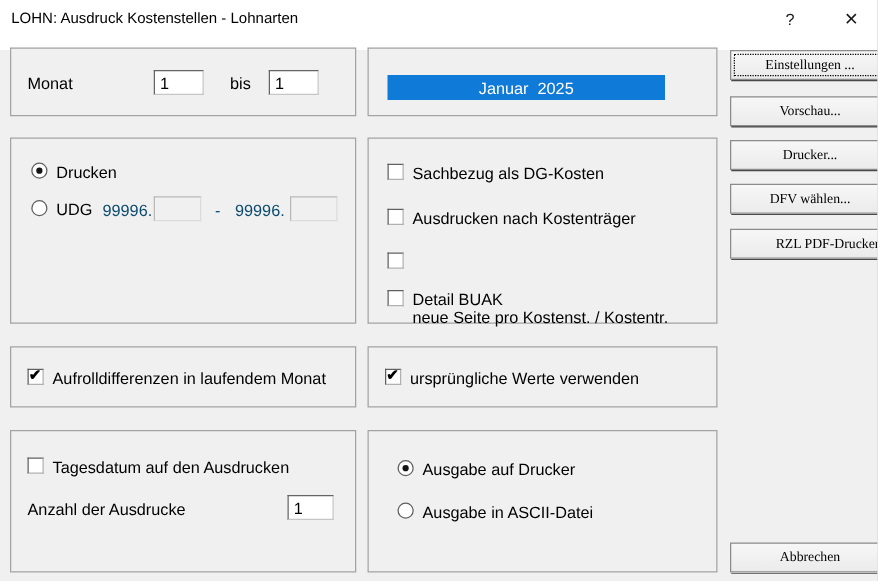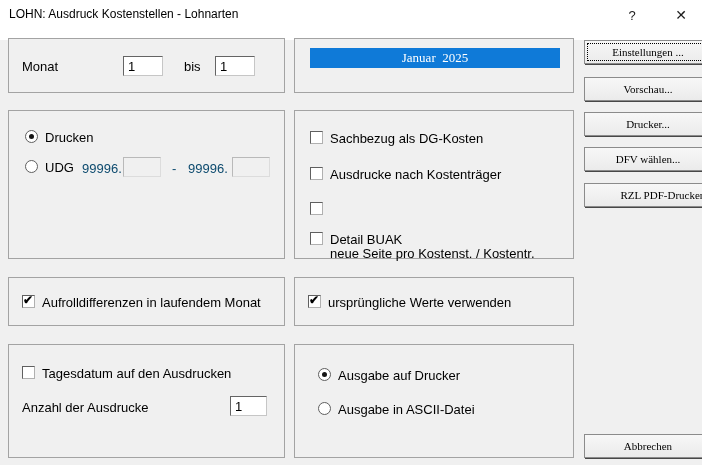--- a/index.html
+++ b/index.html
@@ -27,22 +27,22 @@
   .tbox.disabled{background:#f0f0f0;border-color:#b9b9b9 #dcdcdc #dcdcdc #b9b9b9;}
   
   .checkbox{position:absolute;width:13px;height:13px;background:#fff;box-sizing:border-box;
     border:1px solid;border-color:#5f5f5f #b0b0b0 #b0b0b0 #5f5f5f;}
   .checkbox.on::after{content:"✔";position:absolute;left:0px;top:-3px;font-size:12px;font-weight:bold;color:#000;}
   
   .radio{position:absolute;width:13px;height:13px;background:#fff;box-sizing:border-box;
     border:1px solid #5f5f5f;border-radius:50%;}
   .radio.on::after{content:"";position:absolute;left:3px;top:3px;width:5px;height:5px;border-radius:50%;background:#151515;}
   
-  .banner{position:absolute;left:310px;top:48px;width:250px;height:20px;color:#fff;
-    display:flex;align-items:center;justify-content:center;white-space:pre;font-size:13px;font-family:Liberation Serif, serif;}
+  .banner{position:absolute;left:310px;top:60px;width:222px;height:20px;color:#fff;
+    display:flex;align-items:center;justify-content:center;white-space:pre;font-size:13px;}
   
   .btn{position:absolute;left:584px;width:128px;height:24px;box-sizing:border-box;
     background:linear-gradient(#f7f7f7,#ebebeb);border:1px solid #8b8b8b;
     box-shadow:1px 1px 0 #484848;display:flex;align-items:center;justify-content:center;
     font-family:Liberation Serif, serif;font-size:11px;cursor:default;white-space:pre;}
   .btn.focused{outline:1px dotted #000;outline-offset:-4px;}
 </style>
 </head>
 <body>
 
@@ -75,21 +75,21 @@
   <span class="lbl dim" style="left:82px;top:161px;">99996.</span>
   <input class="tbox disabled" style="left: 123px; top: 157px; width: 38px;" value="">
   <span class="lbl dim" style="left:172px;top:161px;">-</span>
   <span class="lbl dim" style="left:188px;top:161px;">99996.</span>
   <input class="tbox disabled" style="left: 232px; top: 157px; width: 38px;" value="">
 
   <div class="group" style="left:294px;top:110px;width:280px;height:149px;"></div>
   <span class="checkbox" style="left:310px;top:131px;"></span>
   <span class="lbl" style="left:330px;top:131px;">Sachbezug als DG-Kosten</span>
   <span class="checkbox" style="left:310px;top:167px;"></span>
-  <span class="lbl" style="left:330px;top:167px;">Ausdrucke nach Kostenträger</span>
+  <span class="lbl" style="left:330px;top:167px;">Ausdrucken nach Kostenträger</span>
   <span class="checkbox" style="left:310px;top:202px;"></span>
   <span class="lbl" style="left:330px;top:202px;margin-top:44px;">neue Seite pro Kostenst. / Kostentr.</span>
   <span class="checkbox" style="left:310px;top:232px;"></span>
   <span class="lbl" style="left:330px;top:232px;">Detail BUAK</span>
 
   <div class="group" style="left:8px;top:277px;width:277px;height:49px;"></div>
   <span class="checkbox on" style="left:22px;top:295px;"></span>
   <span class="lbl" style="left:42px;top:295px;">Aufrolldifferenzen in laufendem Monat</span>
 
   <div class="group" style="left:294px;top:277px;width:280px;height:49px;"></div>

